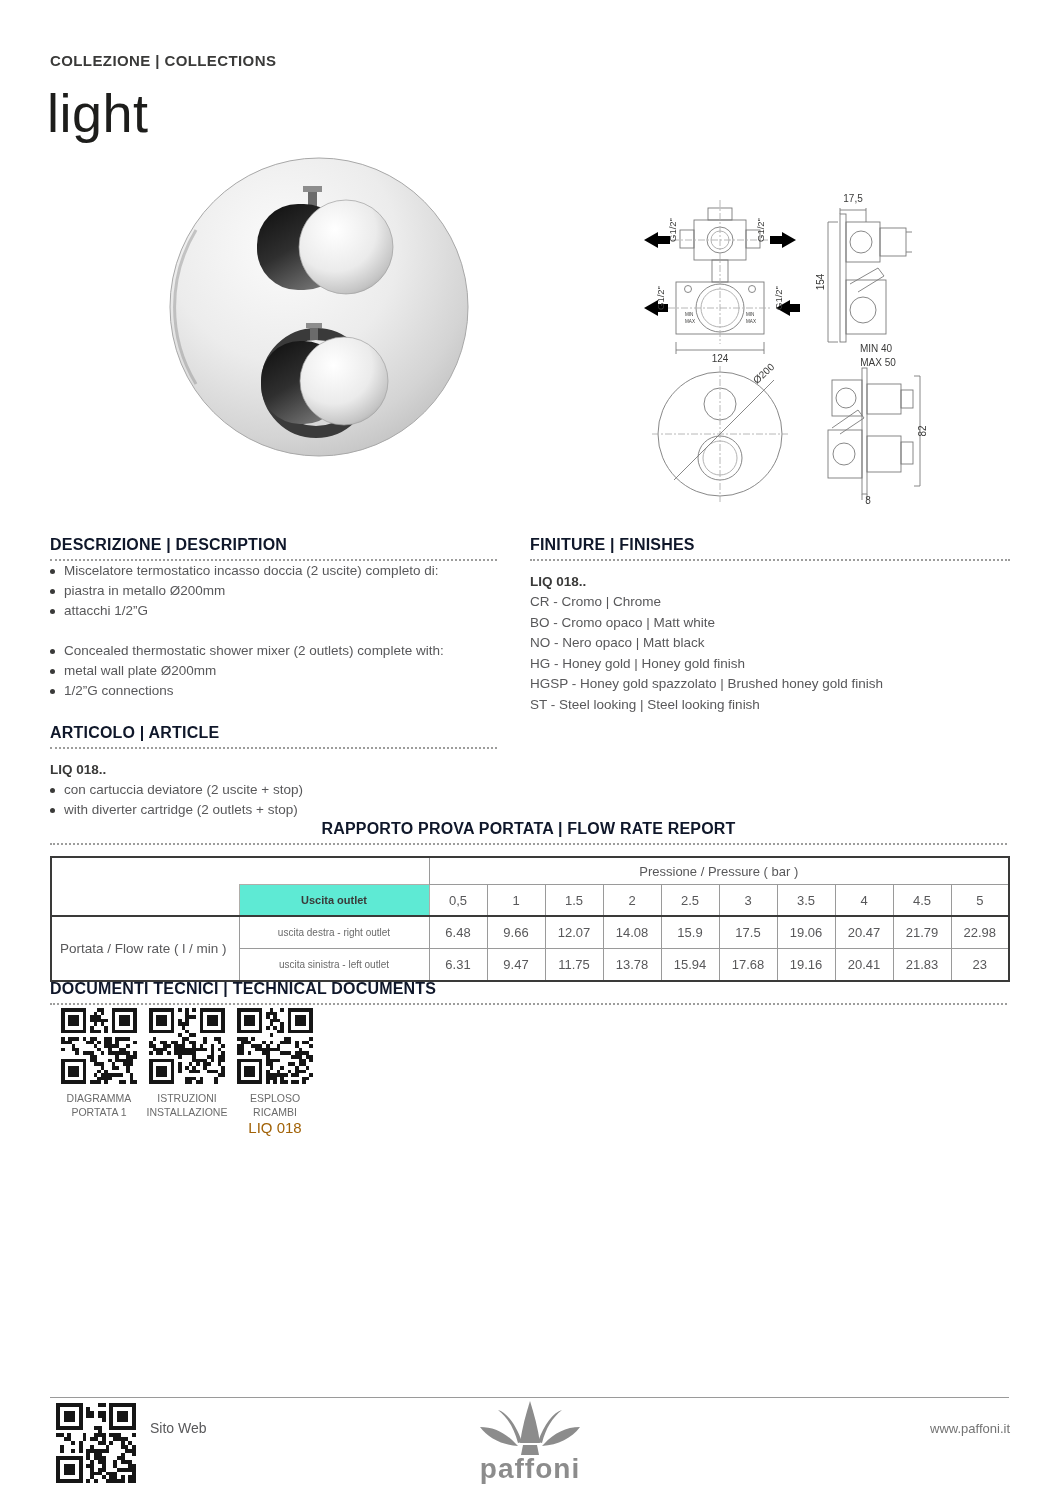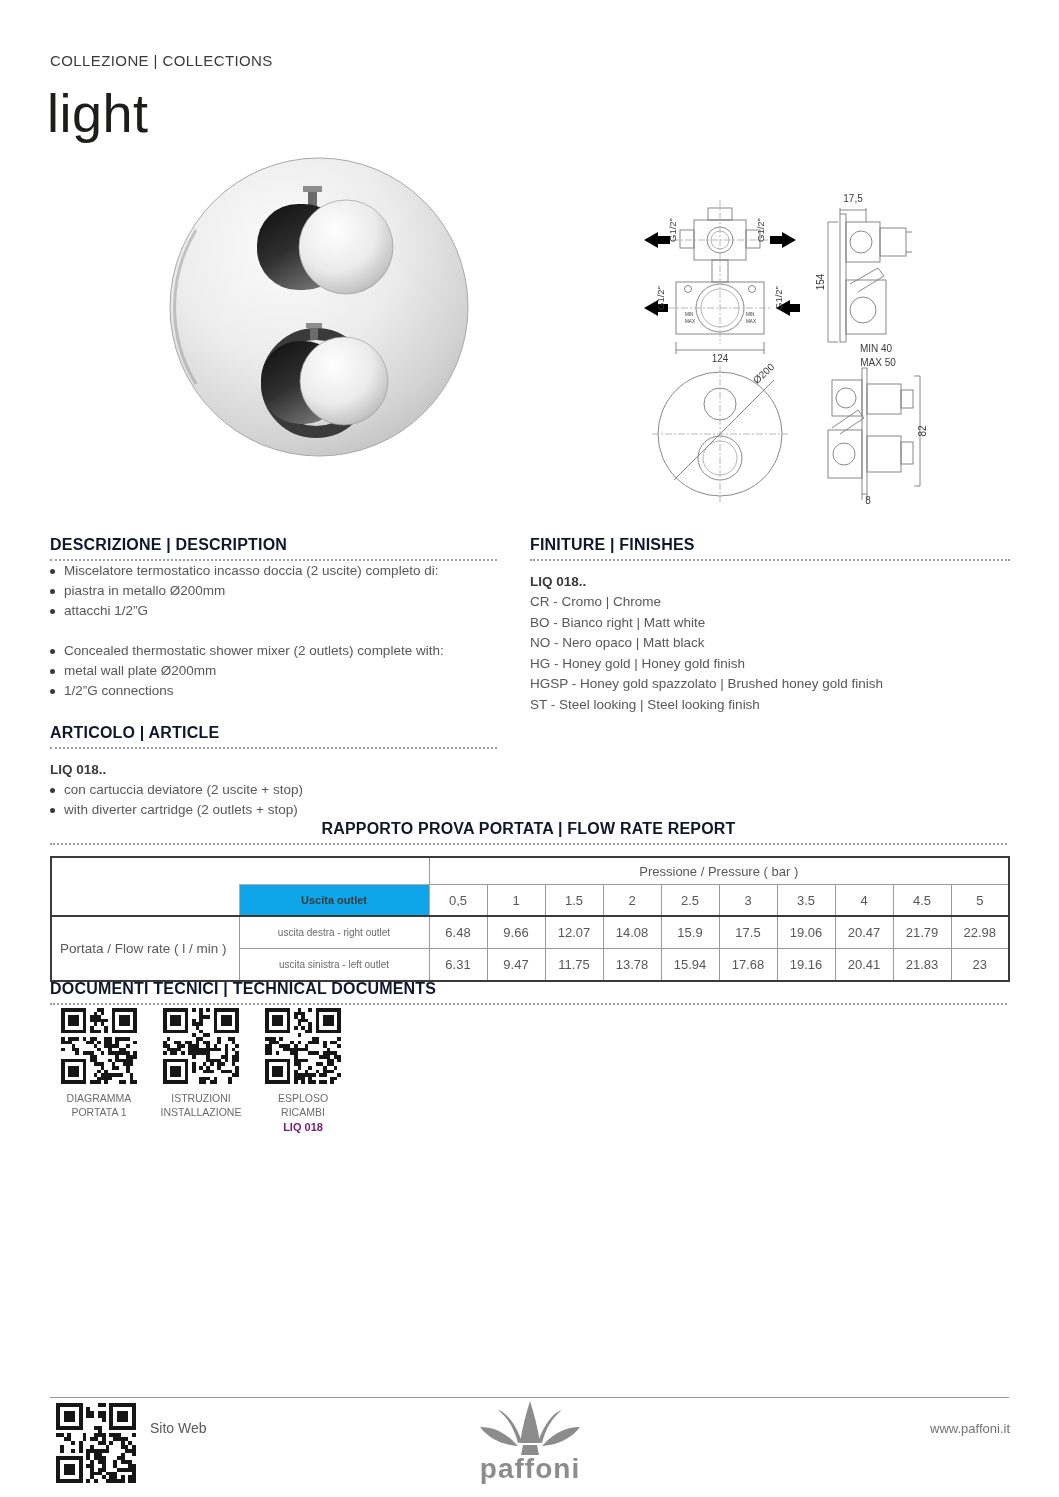--- a/index.html
+++ b/index.html
@@ -1,20 +1,20 @@
 <!DOCTYPE html>
 <html><head>
 <meta charset="utf-8">
 <style>
   html,body{margin:0;padding:0;background:#ffffff;}
   .page{position:relative;width:1059px;height:1497px;background:#fff;overflow:hidden;
         font-family:"Liberation Sans","DejaVu Sans",sans-serif;color:#58585a;}
   svg{font-family:"Liberation Sans","DejaVu Sans",sans-serif;}
 
-  .kicker{position:absolute;left:50px;top:52px;font-size:15px;font-weight:400;color:#3a3a39;letter-spacing:.4px;}
+  .kicker{position:absolute;left:50px;top:52px;font-size:15px;font-weight:700;color:#3a3a39;letter-spacing:.4px;}
   .title{position:absolute;left:47px;top:82px;font-size:54px;font-weight:400;color:#1d1d1b;letter-spacing:.5px;}
 
   .photo{position:absolute;left:158px;top:140px;width:322px;height:330px;}
   .tdraw{position:absolute;left:628px;top:186px;width:300px;height:322px;}
 
   .sec-head{font-size:16px;font-weight:700;color:#0f172a;letter-spacing:.2px;}
   .dotline{border-bottom:2px dotted #9d9d9c;margin-top:5px;}
 
   .desc-block{position:absolute;left:50px;top:536px;width:447px;}
   .fin-block{position:absolute;left:530px;top:536px;width:480px;}
@@ -27,31 +27,31 @@
   .code{font-weight:700;color:#3a3a39;font-size:13.5px;margin-top:11px;line-height:20px;}
   .fin-line{font-size:13.5px;line-height:20.5px;color:#58585a;}
 
   .flow-head{position:absolute;left:50px;top:820px;width:957px;text-align:center;}
   table.flow{position:absolute;left:50px;top:856px;border-collapse:collapse;width:960px;table-layout:fixed;
              border:2px solid #3a3a39;font-size:13px;color:#58585a;}
   .flow td{border:1px solid #9a9a9a;text-align:center;padding:0;}
   .flow td.h26{height:26px;} .flow td.h30{height:30px;} .flow td.h31{height:31px;}
   .flow td.empty{border:none;border-right:1px solid #9a9a9a;}
   .flow td.empty2{border:none;}
-  .flow td.gray{background:#0ea5e9;border:1px solid #b0ada9;font-weight:700;color:#3a3a39;font-size:11px;}
+  .flow td.gray{background:#5eead4;border:1px solid #b0ada9;font-weight:700;color:#3a3a39;font-size:11px;}
   .flow tr.body-top td{border-top:2px solid #3a3a39;}
   .flow td.outlet-label{font-size:10px;color:#6a6a6a;}
   .flow td.rowhead{font-size:13.5px;text-align:left;padding-left:8px;color:#58585a;margin-left:40px;}
 
   .docs-head{position:absolute;left:50px;top:980px;width:957px;}
-  .docs-row{position:absolute;left:55px;top:1008px;display:flex;gap:14px;justify-content:center;}
+  .docs-row{position:absolute;left:55px;top:1008px;display:flex;gap:0;justify-content:center;}
   .doc-item{width:88px;}
   .qr{width:76px;height:76px;margin:0 auto;}
   .doc-cap{font-size:10.5px;color:#6b6b6b;text-align:center;line-height:14px;margin-top:7px;}
-  .doc-code{font-size:11px;font-weight:700;color:#701a75;text-align:center;line-height:17px;}
+  .doc-code{font-size:15px;font-weight:400;color:#a16207;text-align:center;line-height:17px;}
 
   .rule{position:absolute;left:50px;top:1397px;width:959px;border-top:1px solid #9a9a9a;}
   .f-qr{position:absolute;left:56px;top:1403px;width:80px;height:80px;}
   .sito{position:absolute;left:150px;top:1420px;font-size:14px;color:#58585a;}
   .logo{position:absolute;left:0;right:0;top:1398px;display:flex;justify-content:center;}
   .site{position:absolute;right:49px;top:1421px;font-size:13px;color:#737373;}
 </style>
 </head>
 <body>
 
@@ -227,21 +227,21 @@
           <span>1/2”G connections</span>
         </div>
     </div>
   </div>
 
   <div class="fin-block">
     <div class="sec-head">FINITURE | FINISHES</div>
     <div class="dotline"></div>
     <div class="code">LIQ 018..</div>
     <div class="fin-line">CR - Cromo | Chrome</div>
-    <div class="fin-line">BO - Bianco right | Matt white</div>
+    <div class="fin-line">BO - Cromo opaco | Matt white</div>
     <div class="fin-line">NO - Nero opaco | Matt black</div>
     <div class="fin-line">HG - Honey gold | Honey gold finish</div>
     <div class="fin-line">HGSP - Honey gold spazzolato | Brushed honey gold finish</div>
     <div class="fin-line">ST - Steel looking | Steel looking finish</div>
   </div>
 
   <div class="art-block">
     <div class="sec-head">ARTICOLO | ARTICLE</div>
     <div class="dotline"></div>
     <div class="code">LIQ 018..</div>

